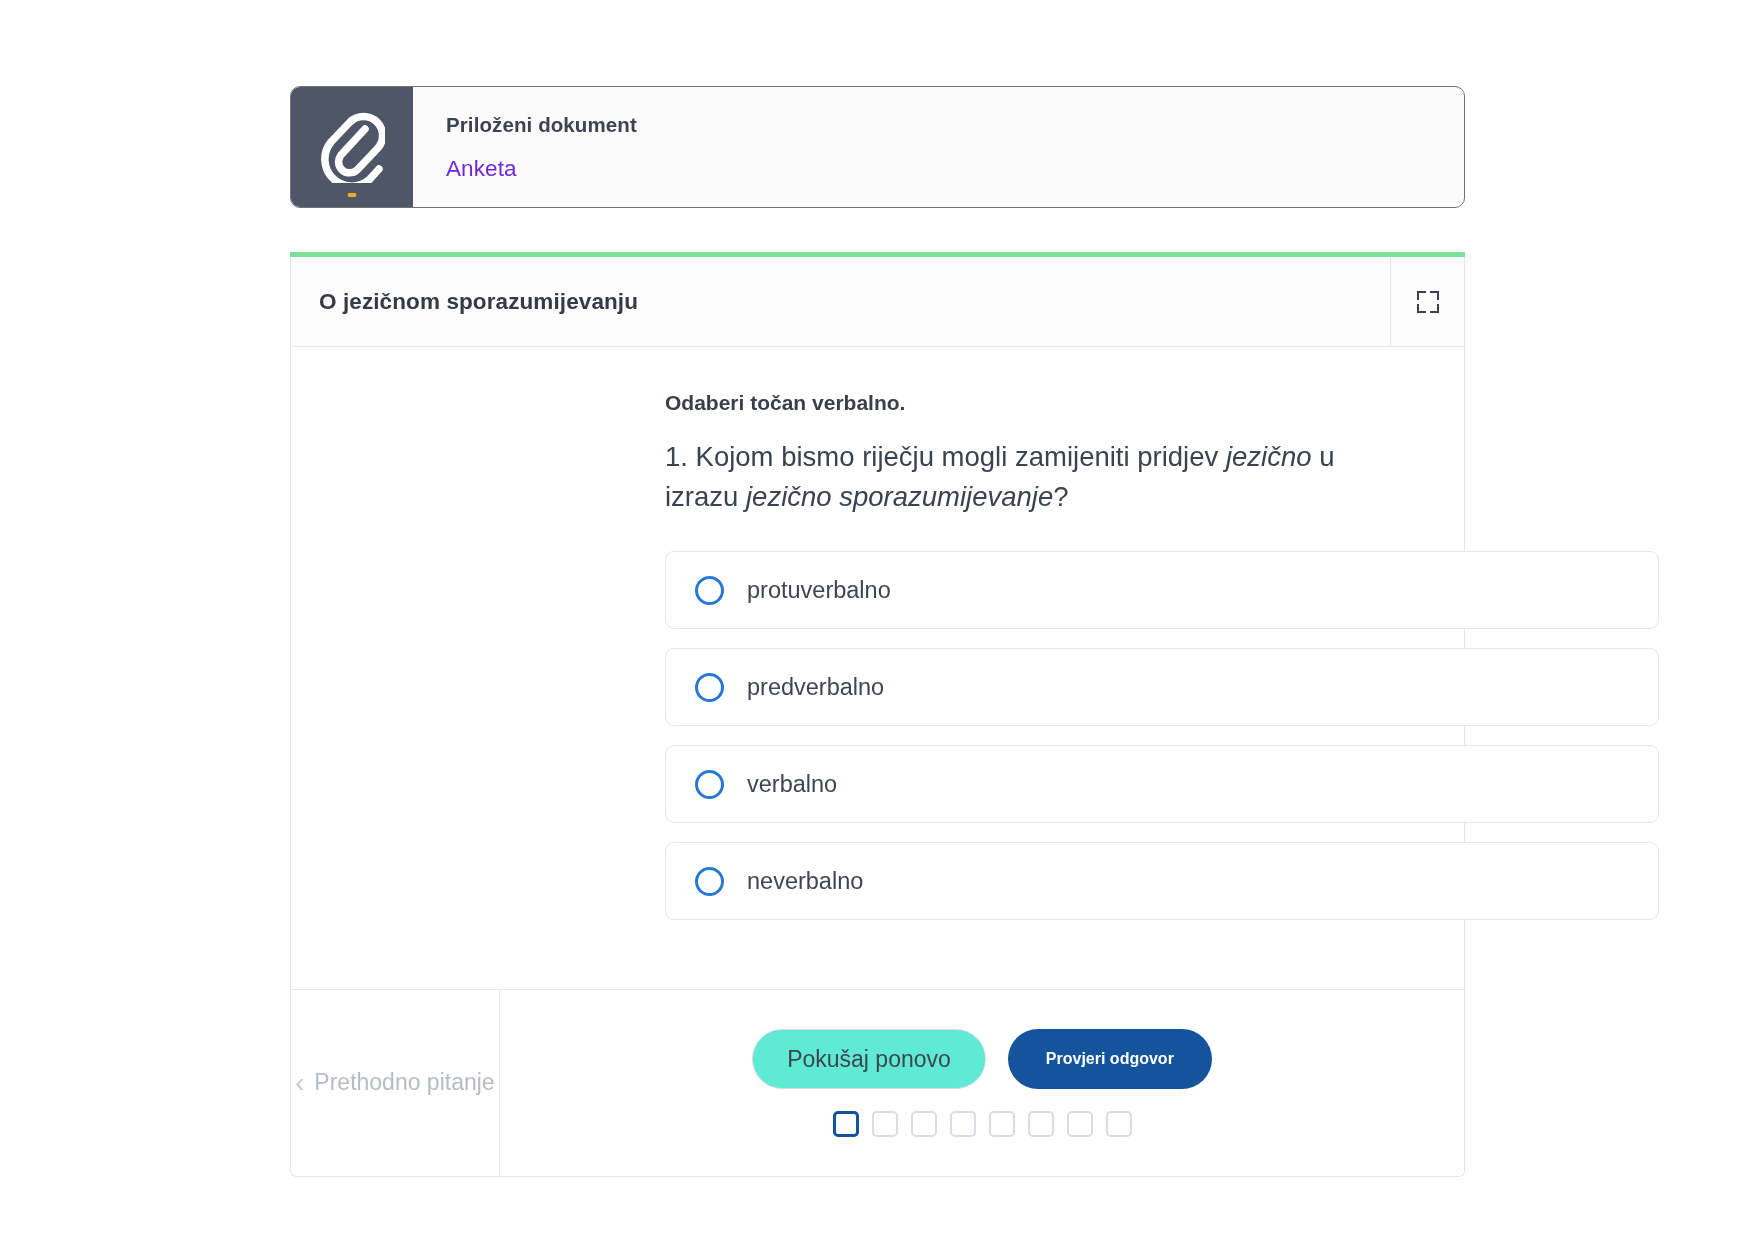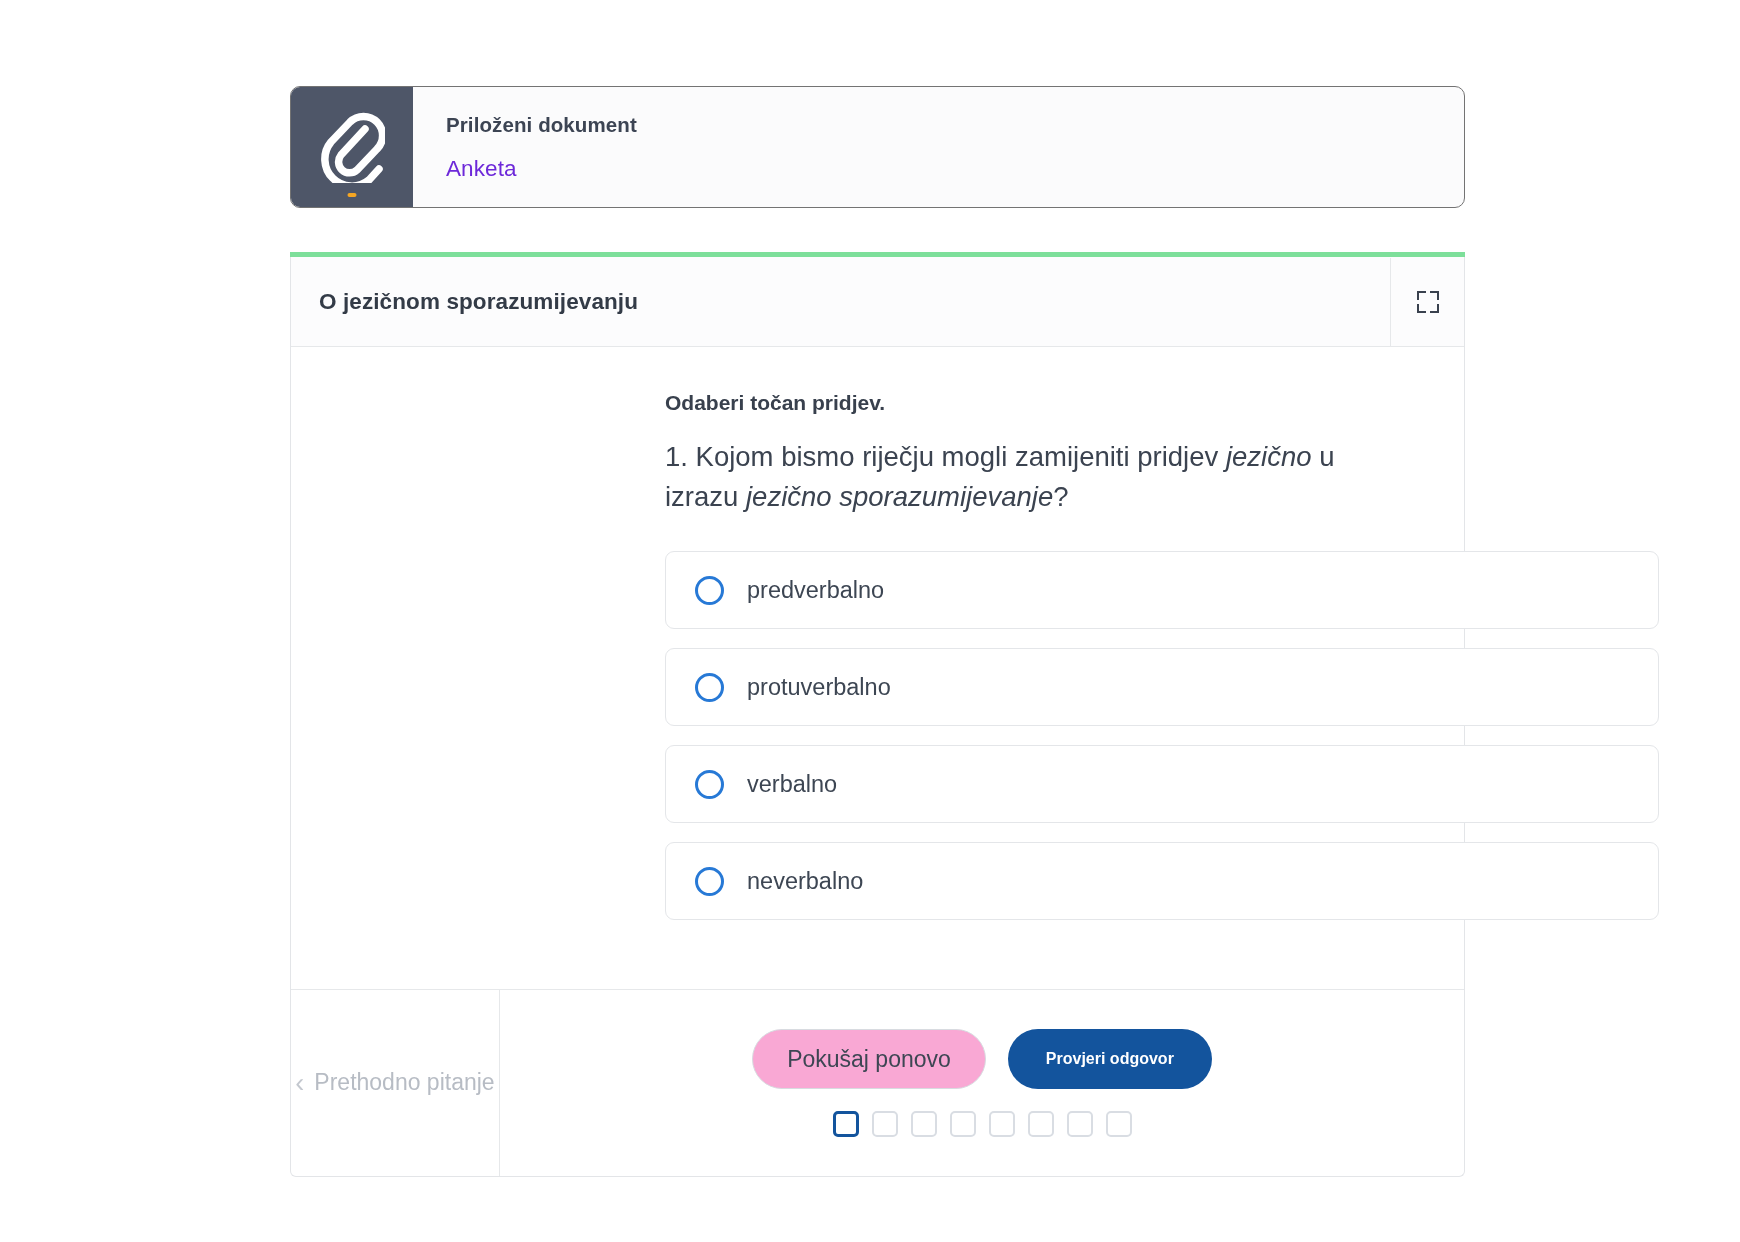--- a/index.html
+++ b/index.html
@@ -259,21 +259,21 @@
     display: flex;
     align-items: center;
     gap: 22px;
   }
 
   .btn-retry {
     height: 60px;
     padding: 0 34px;
     border-radius: 30px;
     border: 1px solid #d8dbe0;
-    background: #f9a8d4;
+    background: #5eead4;
     color: #3d4653;
     font-size: 23px;
     font-family: "Liberation Sans", sans-serif;
     cursor: pointer;
   }
 
   .btn-check {
     height: 60px;
     padding: 0 38px;
     border-radius: 30px;
@@ -331,32 +331,32 @@
         <div class="fs-icon">
           <i class="fs-c fs-tl"></i>
           <i class="fs-c fs-tr"></i>
           <i class="fs-c fs-bl"></i>
           <i class="fs-c fs-br"></i>
         </div>
       </div>
     </div>
 
     <div class="quiz-body">
-      <p class="instruction">Odaberi točan pridjev.</p>
+      <p class="instruction">Odaberi točan verbalno.</p>
 
       <p class="question"><span>1. Kojom bismo riječju mogli zamijeniti pridjev </span><em>jezično</em><span> u izrazu </span><em>jezično sporazumijevanje</em><span>?</span></p>
 
       <ul class="options">
         <li class="option">
           <span class="radio"></span>
-          <span class="option-label">predverbalno</span>
+          <span class="option-label">protuverbalno</span>
         </li>
         <li class="option">
           <span class="radio"></span>
-          <span class="option-label">protuverbalno</span>
+          <span class="option-label">predverbalno</span>
         </li>
         <li class="option">
           <span class="radio"></span>
           <span class="option-label">verbalno</span>
         </li>
         <li class="option">
           <span class="radio"></span>
           <span class="option-label">neverbalno</span>
         </li>
       </ul>

